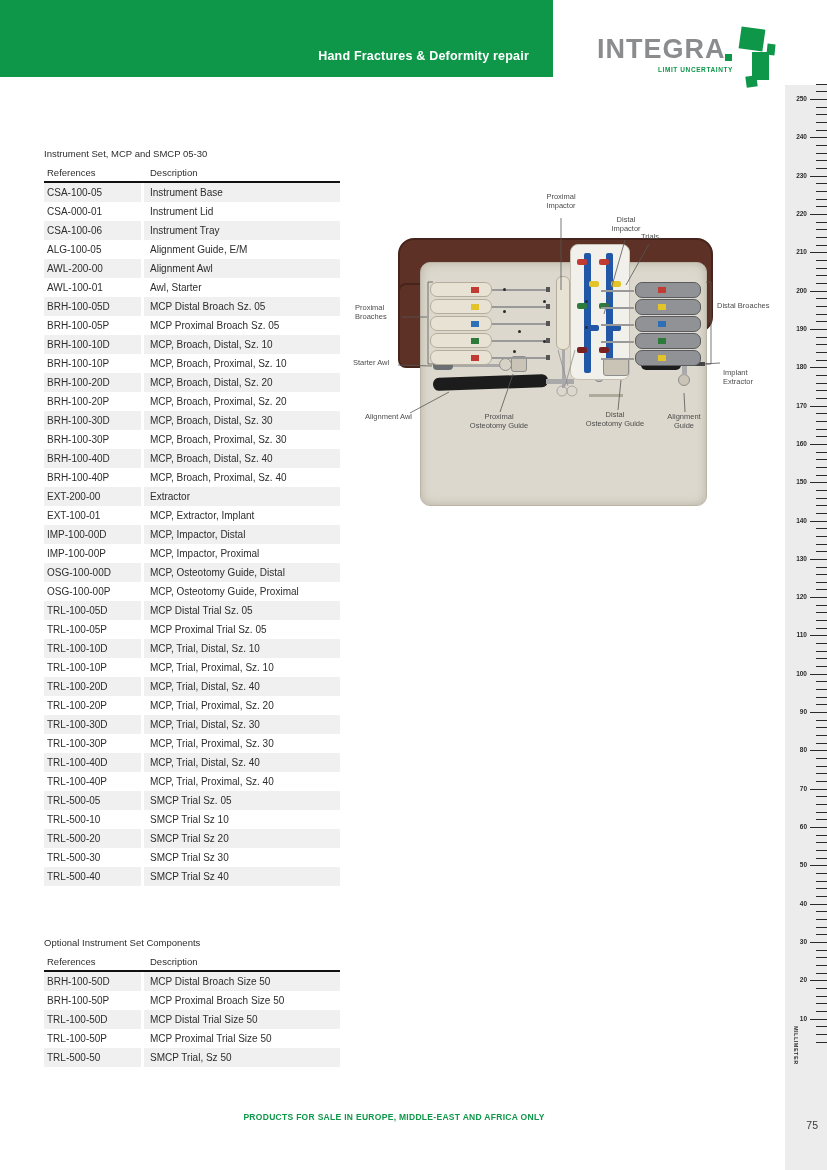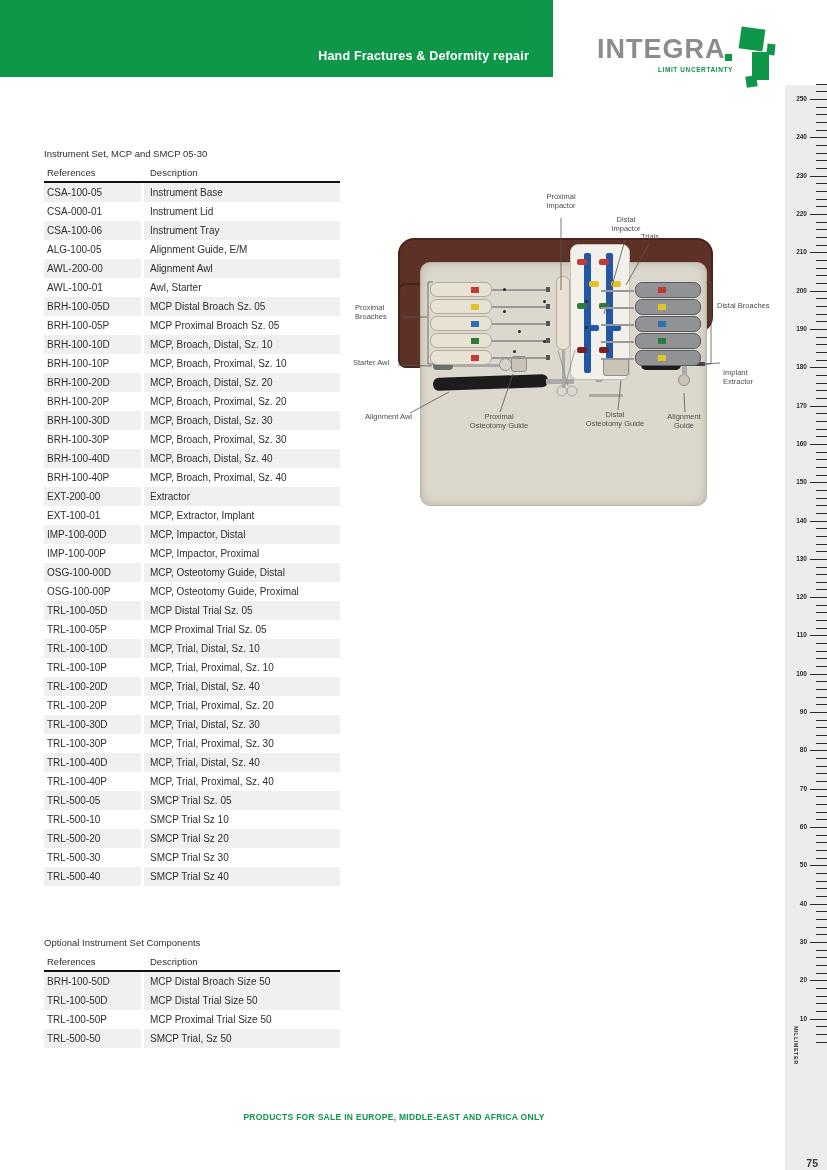--- a/index.html
+++ b/index.html
@@ -62,21 +62,21 @@
   .plate-mark{left:236px;top:206px;width:34px;height:3px;background:#b0aa9a;}
   .callout{position:absolute;font-size:7.5px;line-height:9px;color:#4d4d4d;white-space:pre-line;}
   .fig-svg{position:absolute;left:0;top:0;}
   
   .ruler{position:absolute;left:785px;top:85px;width:42px;height:1085px;background:#ececec;}
   .tick{position:absolute;right:0;width:11px;height:1px;background:#2a2a2a;}
   .tick.major{width:17px;}
   .rlabel{position:absolute;right:20px;font-size:6.5px;font-weight:bold;color:#2a2a2a;}
   .ruler-unit{position:absolute;left:8px;top:941px;font-size:5.5px;font-weight:bold;color:#2a2a2a;
               writing-mode:vertical-rl;letter-spacing:.5px;}
-  .page-num{position:absolute;right:9px;top:1034px;font-size:10.5px;font-weight:bold;color:#3a3a3a;margin-top:38px;}
+  .page-num{position:absolute;right:9px;top:1034px;font-size:10.5px;font-weight:normal;color:#3a3a3a;}
   
   .footer-note{position:absolute;left:44px;top:1112px;width:700px;text-align:center;
                font-size:8.5px;font-weight:bold;color:#0f9749;letter-spacing:.3px;}
 </style>
 </head>
 <body>
 
 <div class="page">
 
   <div class="header-bar">
@@ -379,20 +379,24 @@
   <div class="tbl" style="top:937px;">
     <div class="tbl-title">Optional Instrument Set Components</div>
     <div class="thead">
       <div class="cref">References</div>
       <div class="cdesc" style="background:none;">Description</div>
     </div>
     <div>
         <div class="trow alt">
           <div class="cref">BRH-100-50D</div>
           <div class="cdesc">MCP Distal Broach Size 50</div>
+        </div>
+        <div class="trow">
+          <div class="cref">BRH-100-50P</div>
+          <div class="cdesc">MCP Proximal Broach Size 50</div>
         </div>
         <div class="trow alt">
           <div class="cref">TRL-100-50D</div>
           <div class="cdesc">MCP Distal Trial Size 50</div>
         </div>
         <div class="trow">
           <div class="cref">TRL-100-50P</div>
           <div class="cdesc">MCP Proximal Trial Size 50</div>
         </div>
         <div class="trow alt">

